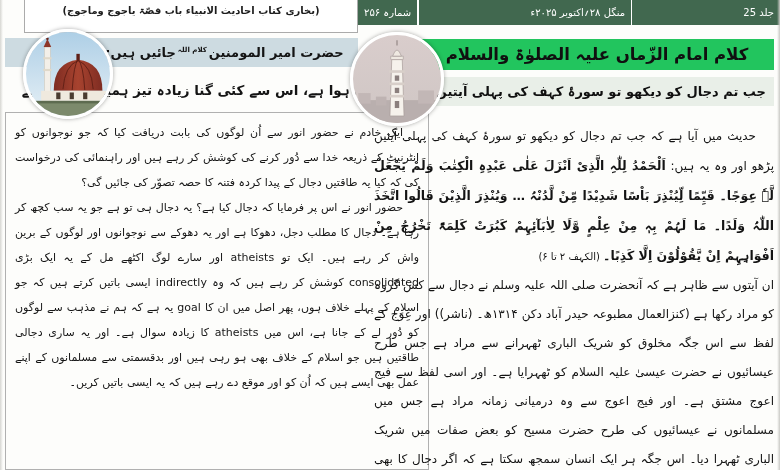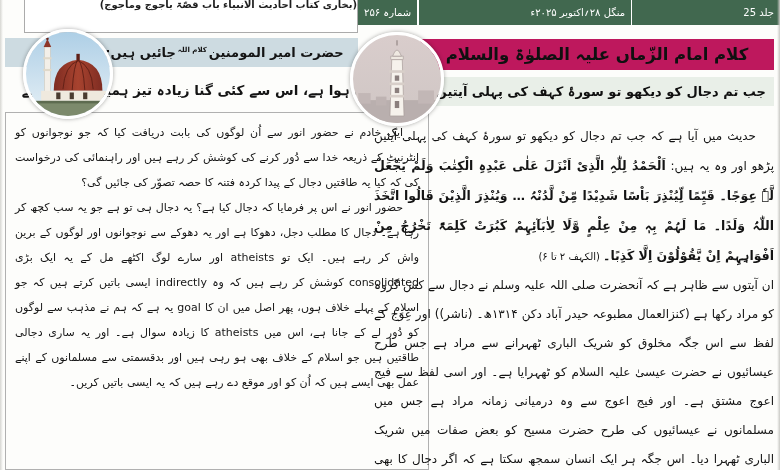--- a/index.html
+++ b/index.html
@@ -36,22 +36,22 @@
   .edge-left{position:absolute;left:0;top:0;width:3px;height:100%;
     background:linear-gradient(to right,#d6d6d2,rgba(214,214,210,0));z-index:9;}
 
   
   .ref-box{
     position:absolute;left:24px;top:-17px;width:334px;height:50px;
     background:#ffffff;border:1px solid #ababab;box-sizing:border-box;
     z-index:2;
   }
   .ref-line{
-    position:absolute;top:15px;left:0;right:0;
-    text-align:right;font-size:10px;color:#1d1d1d;font-weight:bold;
+    position:absolute;top:21px;left:0;right:0;
+    text-align:center;font-size:10px;color:#1d1d1d;font-weight:bold;
   }
   .left-band{
     position:absolute;left:5px;top:38px;width:353px;height:29px;
     background:#CDDBE1;box-sizing:border-box;
     display:flex;align-items:center;justify-content:center;
     padding-left:86px;
     font-size:13px;font-weight:bold;white-space:nowrap;
   }
   .left-band .sup{font-size:7px;font-weight:bold;margin:0 2px 6px 2px;}
   .left-headline{
@@ -74,21 +74,21 @@
     padding:7px 9px 0 9px;
     direction:rtl;text-align:justify;
     font-size:11px;line-height:25px;color:#161616;
     overflow:hidden;z-index:1;
   }
   .left-body p{margin:0;text-indent:16px;}
 
   
   .pink-band{
     position:absolute;right:6px;top:39px;width:354px;height:31px;
-    background:#be185d;
+    background:#22c55e;
     display:flex;align-items:center;justify-content:center;
     font-size:16.5px;font-weight:bold;color:#101010;white-space:nowrap;
     z-index:3;
   }
   .sub-band{
     position:absolute;right:6px;top:77px;width:381px;height:29px;
     background:#E9EFE8;
     display:flex;align-items:center;justify-content:center;
     font-size:13px;font-weight:bold;color:#101010;white-space:nowrap;
     z-index:3;

